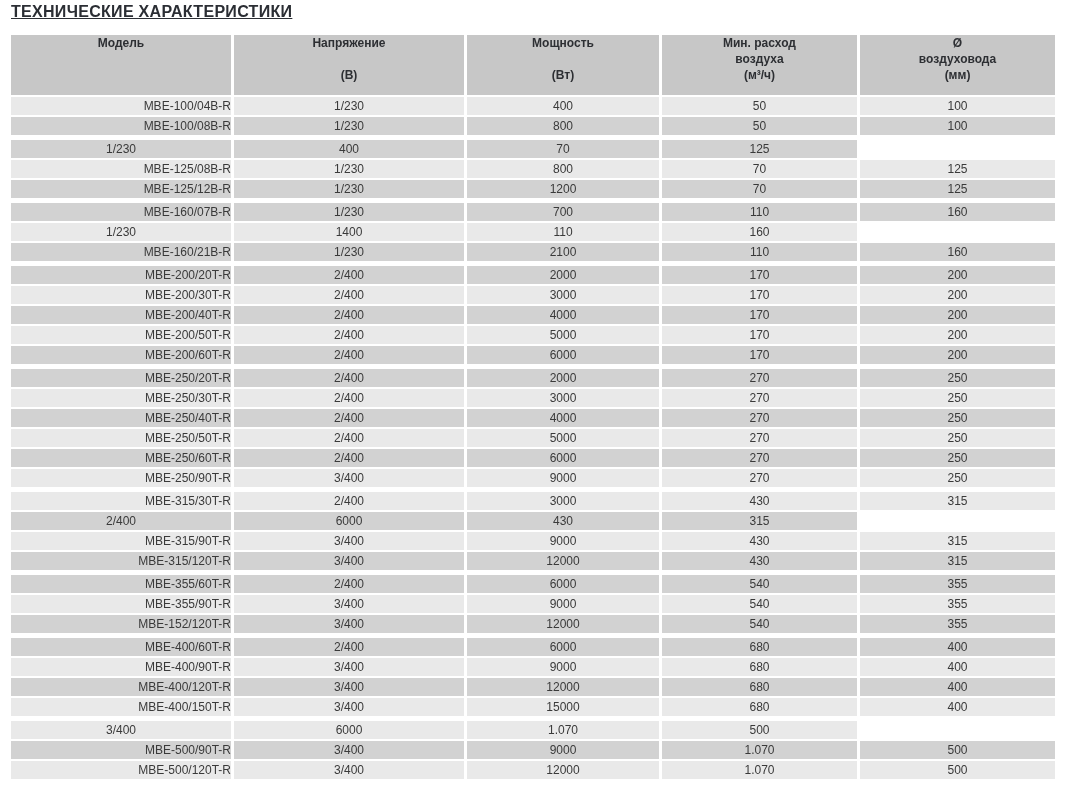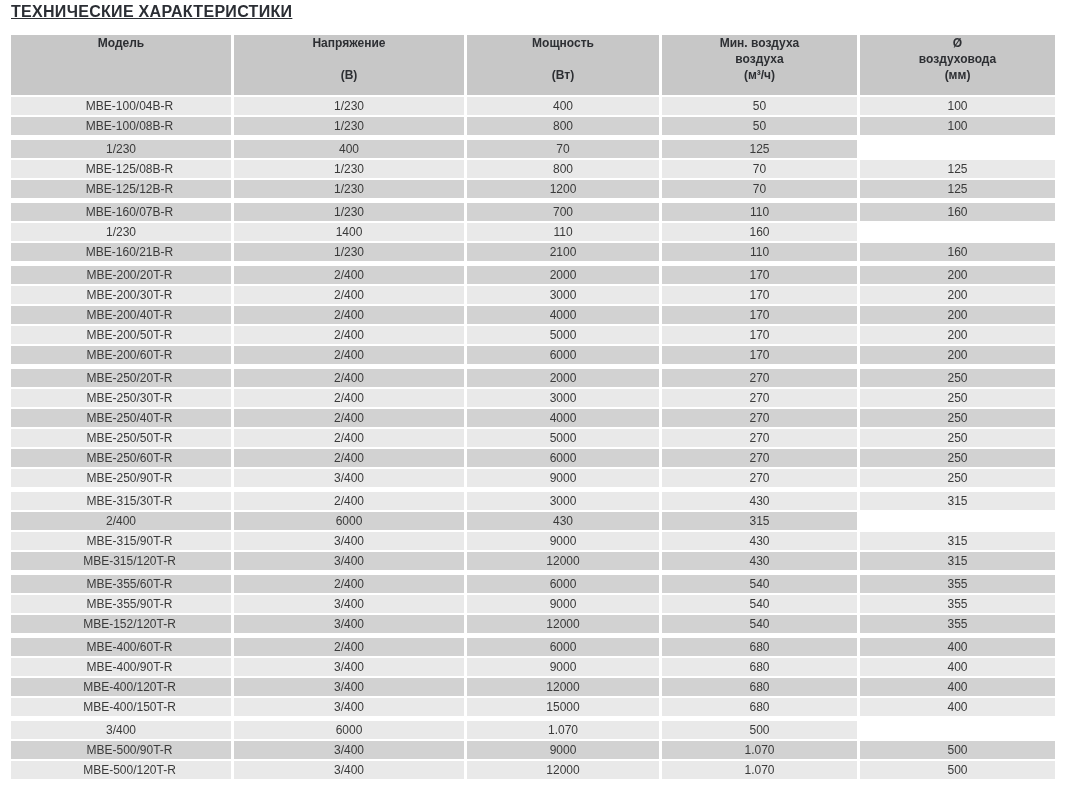--- a/index.html
+++ b/index.html
@@ -70,21 +70,21 @@
   }
   .row > div {
     line-height: 18px;
     text-align: center;
     overflow: hidden;
     white-space: nowrap;
   }
   .row.light > div { background: var(--row-light); }
   .row.dark  > div { background: var(--row-dark); }
   .row > .cell-model {
-    text-align: center;
+    text-align: right;
     padding-left: 17px;
   }
 </style>
 </head>
 <body>
 
 <h1 class="page-title">ТЕХНИЧЕСКИЕ ХАРАКТЕРИСТИКИ</h1>
 
 <div class="spec-table">
   <div class="header-row">
@@ -95,21 +95,21 @@
         <div class="hl">Напряжение</div>
         <div class="hl"></div>
         <div class="hl">(В)</div>
       </div>
       <div class="header-cell">
         <div class="hl">Мощность</div>
         <div class="hl"></div>
         <div class="hl">(Вт)</div>
       </div>
       <div class="header-cell">
-        <div class="hl">Мин. воздуха</div>
+        <div class="hl">Мин. расход</div>
         <div class="hl">воздуха</div>
         <div class="hl">(м³/ч)</div>
       </div>
       <div class="header-cell">
         <div class="hl">Ø</div>
         <div class="hl">воздуховода</div>
         <div class="hl">(мм)</div>
       </div>
     </div>
   <div>

